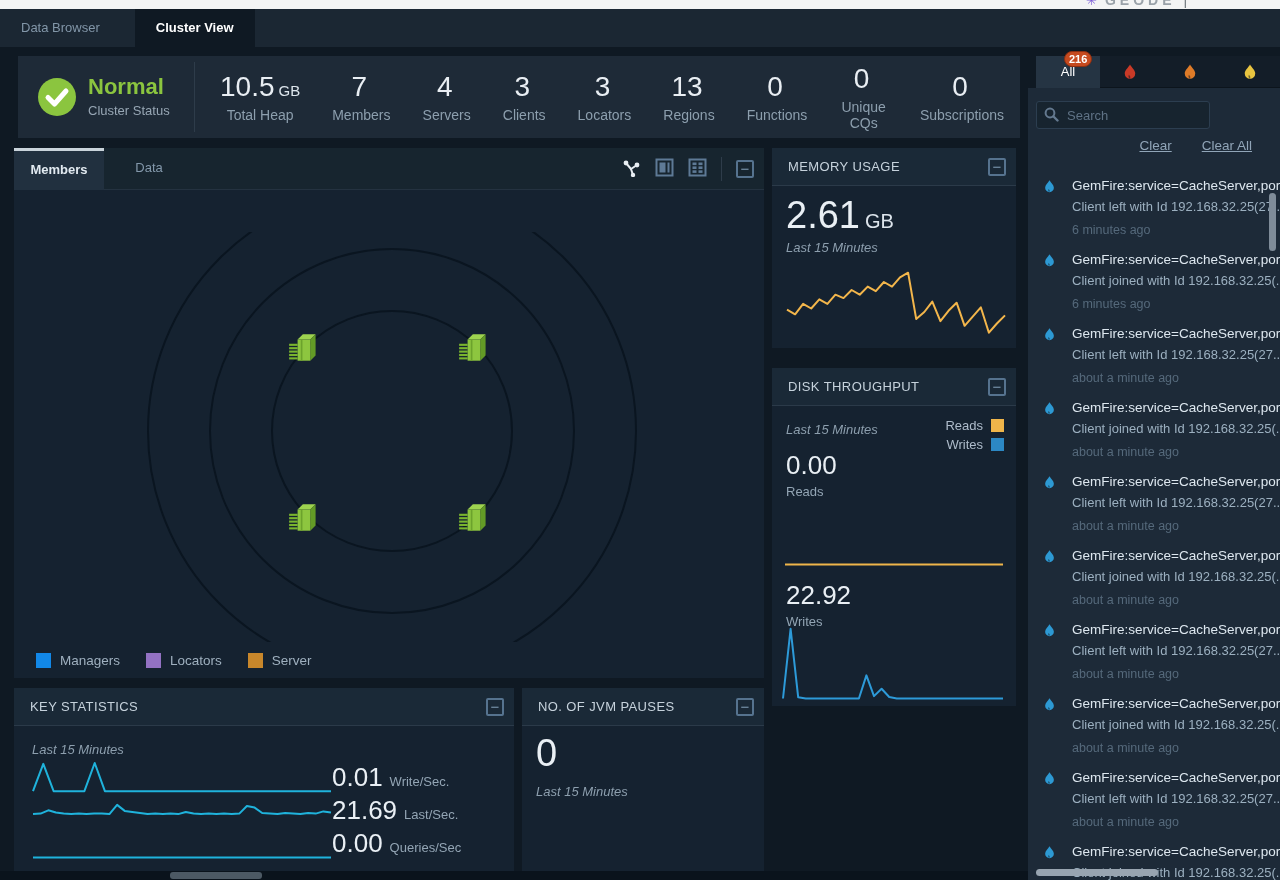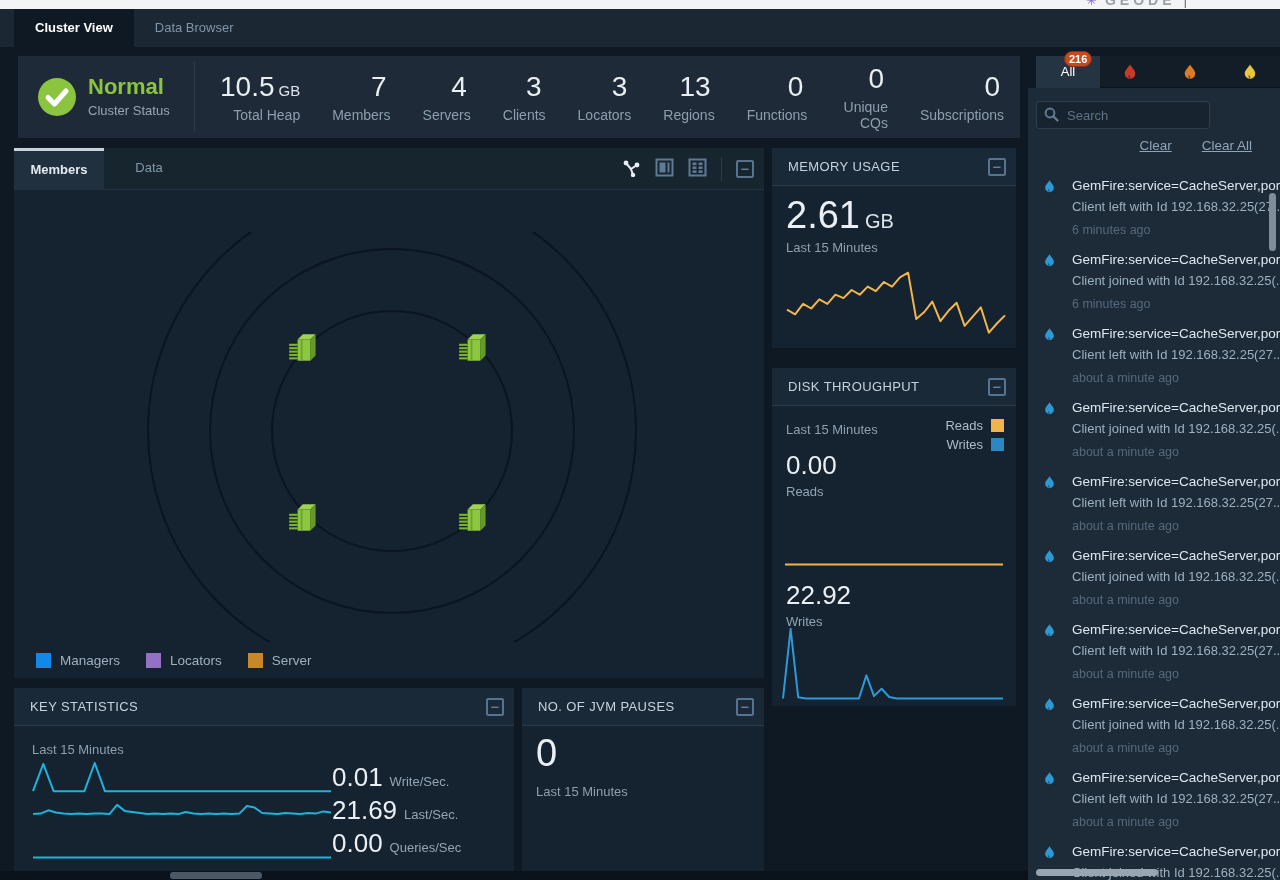--- a/index.html
+++ b/index.html
@@ -21,21 +21,21 @@
 
   
   .statsband { position:absolute; left:18px; top:56px; width:1002px; height:82px; background:#1e2a37; }
   .status-block { position:absolute; left:0; top:0; width:176px; height:82px; }
   .status-divider { position:absolute; left:176px; top:6px; bottom:6px; width:1px; background:#2e3c4a; }
   .check-circle { position:absolute; left:18px; top:20px; width:42px; height:42px; }
   .status-text { position:absolute; left:70px; top:18px; }
   .status-label { font-size:22px; font-weight:bold; color:#8bc53f; }
   .status-sublabel { font-size:13px; color:#97a6b4; margin-top:3px; }
   .stats-row { position:absolute; left:186px; top:0; right:0; height:82px; display:flex; align-items:center; }
-  .stat { text-align:right; padding:0 16px; }
+  .stat { text-align:center; padding:0 16px; }
   .stat .stat-value { font-size:28px; color:#e9eef3; line-height:30px; }
   .stat .unit { font-size:15px; margin-left:4px; color:#dde5ec; }
   .stat .stat-label { font-size:14px; color:#8d9fae; margin-top:1px; }
 
   
   .panel { position:absolute; background:#152230; }
   .panel-header { position:relative; height:38px; background:#1a2937; border-bottom:1px solid #2b3a49;
                   line-height:38px; padding-left:16px; font-size:13px; color:#c6d2dc; letter-spacing:.4px; }
   .collapse-btn { position:absolute; right:10px; top:10px; width:18px; height:18px; border:2px solid #56738f;
                   border-radius:2px; color:#7e9ab2; text-align:center; line-height:13px; font-size:15px; cursor:pointer; }
@@ -59,21 +59,21 @@
   .topo-node { position:absolute; width:36px; height:36px; margin-left:-18px; margin-top:-18px; cursor:pointer; }
   .member-legend { position:absolute; left:22px; bottom:10px; display:flex; gap:26px; align-items:center; }
   .legend-item { display:flex; align-items:center; gap:9px; }
   .legend-swatch { width:15px; height:15px; }
   .legend-label { font-size:13.5px; color:#9fb0bf; }
 
   
   #memory-panel { left:772px; top:148px; width:244px; height:200px; }
   .big-value { font-size:38px; color:#e9eff4; }
   .big-unit { font-size:20px; color:#dde5ec; margin-left:5px; }
-  .period { font-size:13px; color:#8d9fae; }
+  .period { font-size:13px; color:#8d9fae;font-style:italic; }
   #memory-panel .big-row { position:absolute; left:14px; top:46px; }
   #memory-panel .period { position:absolute; left:14px; top:92px; }
   #chart-memory { position:absolute; left:14px; right:10px; top:114px; height:78px; }
 
   
   #disk-panel { left:772px; top:368px; width:244px; height:338px; }
   #disk-panel .period { position:absolute; left:14px; top:54px; }
   .disk-legend { position:absolute; right:12px; top:50px; }
   .disk-legend-row { display:flex; align-items:center; justify-content:flex-end; gap:8px; margin-bottom:4px; }
   .disk-legend-label { font-size:13px; color:#aebccb; }
@@ -139,22 +139,22 @@
 
 <div id="app">
 
   <div class="top-strip">
     <div class="logo-partial">
       <span class="logo-spin">✳</span><span class="logo-text">GEODE</span><span class="logo-bar">|</span>
     </div>
   </div>
 
   <div class="topbar" id="main-tabs">
+      <div class="tab">Data Browser</div>
       <div class="tab active">Cluster View</div>
-      <div class="tab">Data Browser</div>
     </div>
 
   <div class="statsband">
     <div class="status-block">
       <span class="check-circle">
         <svg width="42" height="42" viewBox="0 0 42 42">
             <circle cx="21" cy="21" r="19" fill="#8bc53f"></circle>
             <path d="M12 21.5 L18.5 28 L30 15" stroke="#ffffff" stroke-width="5" fill="none" stroke-linecap="round" stroke-linejoin="round"></path>
           </svg>
       </span>

